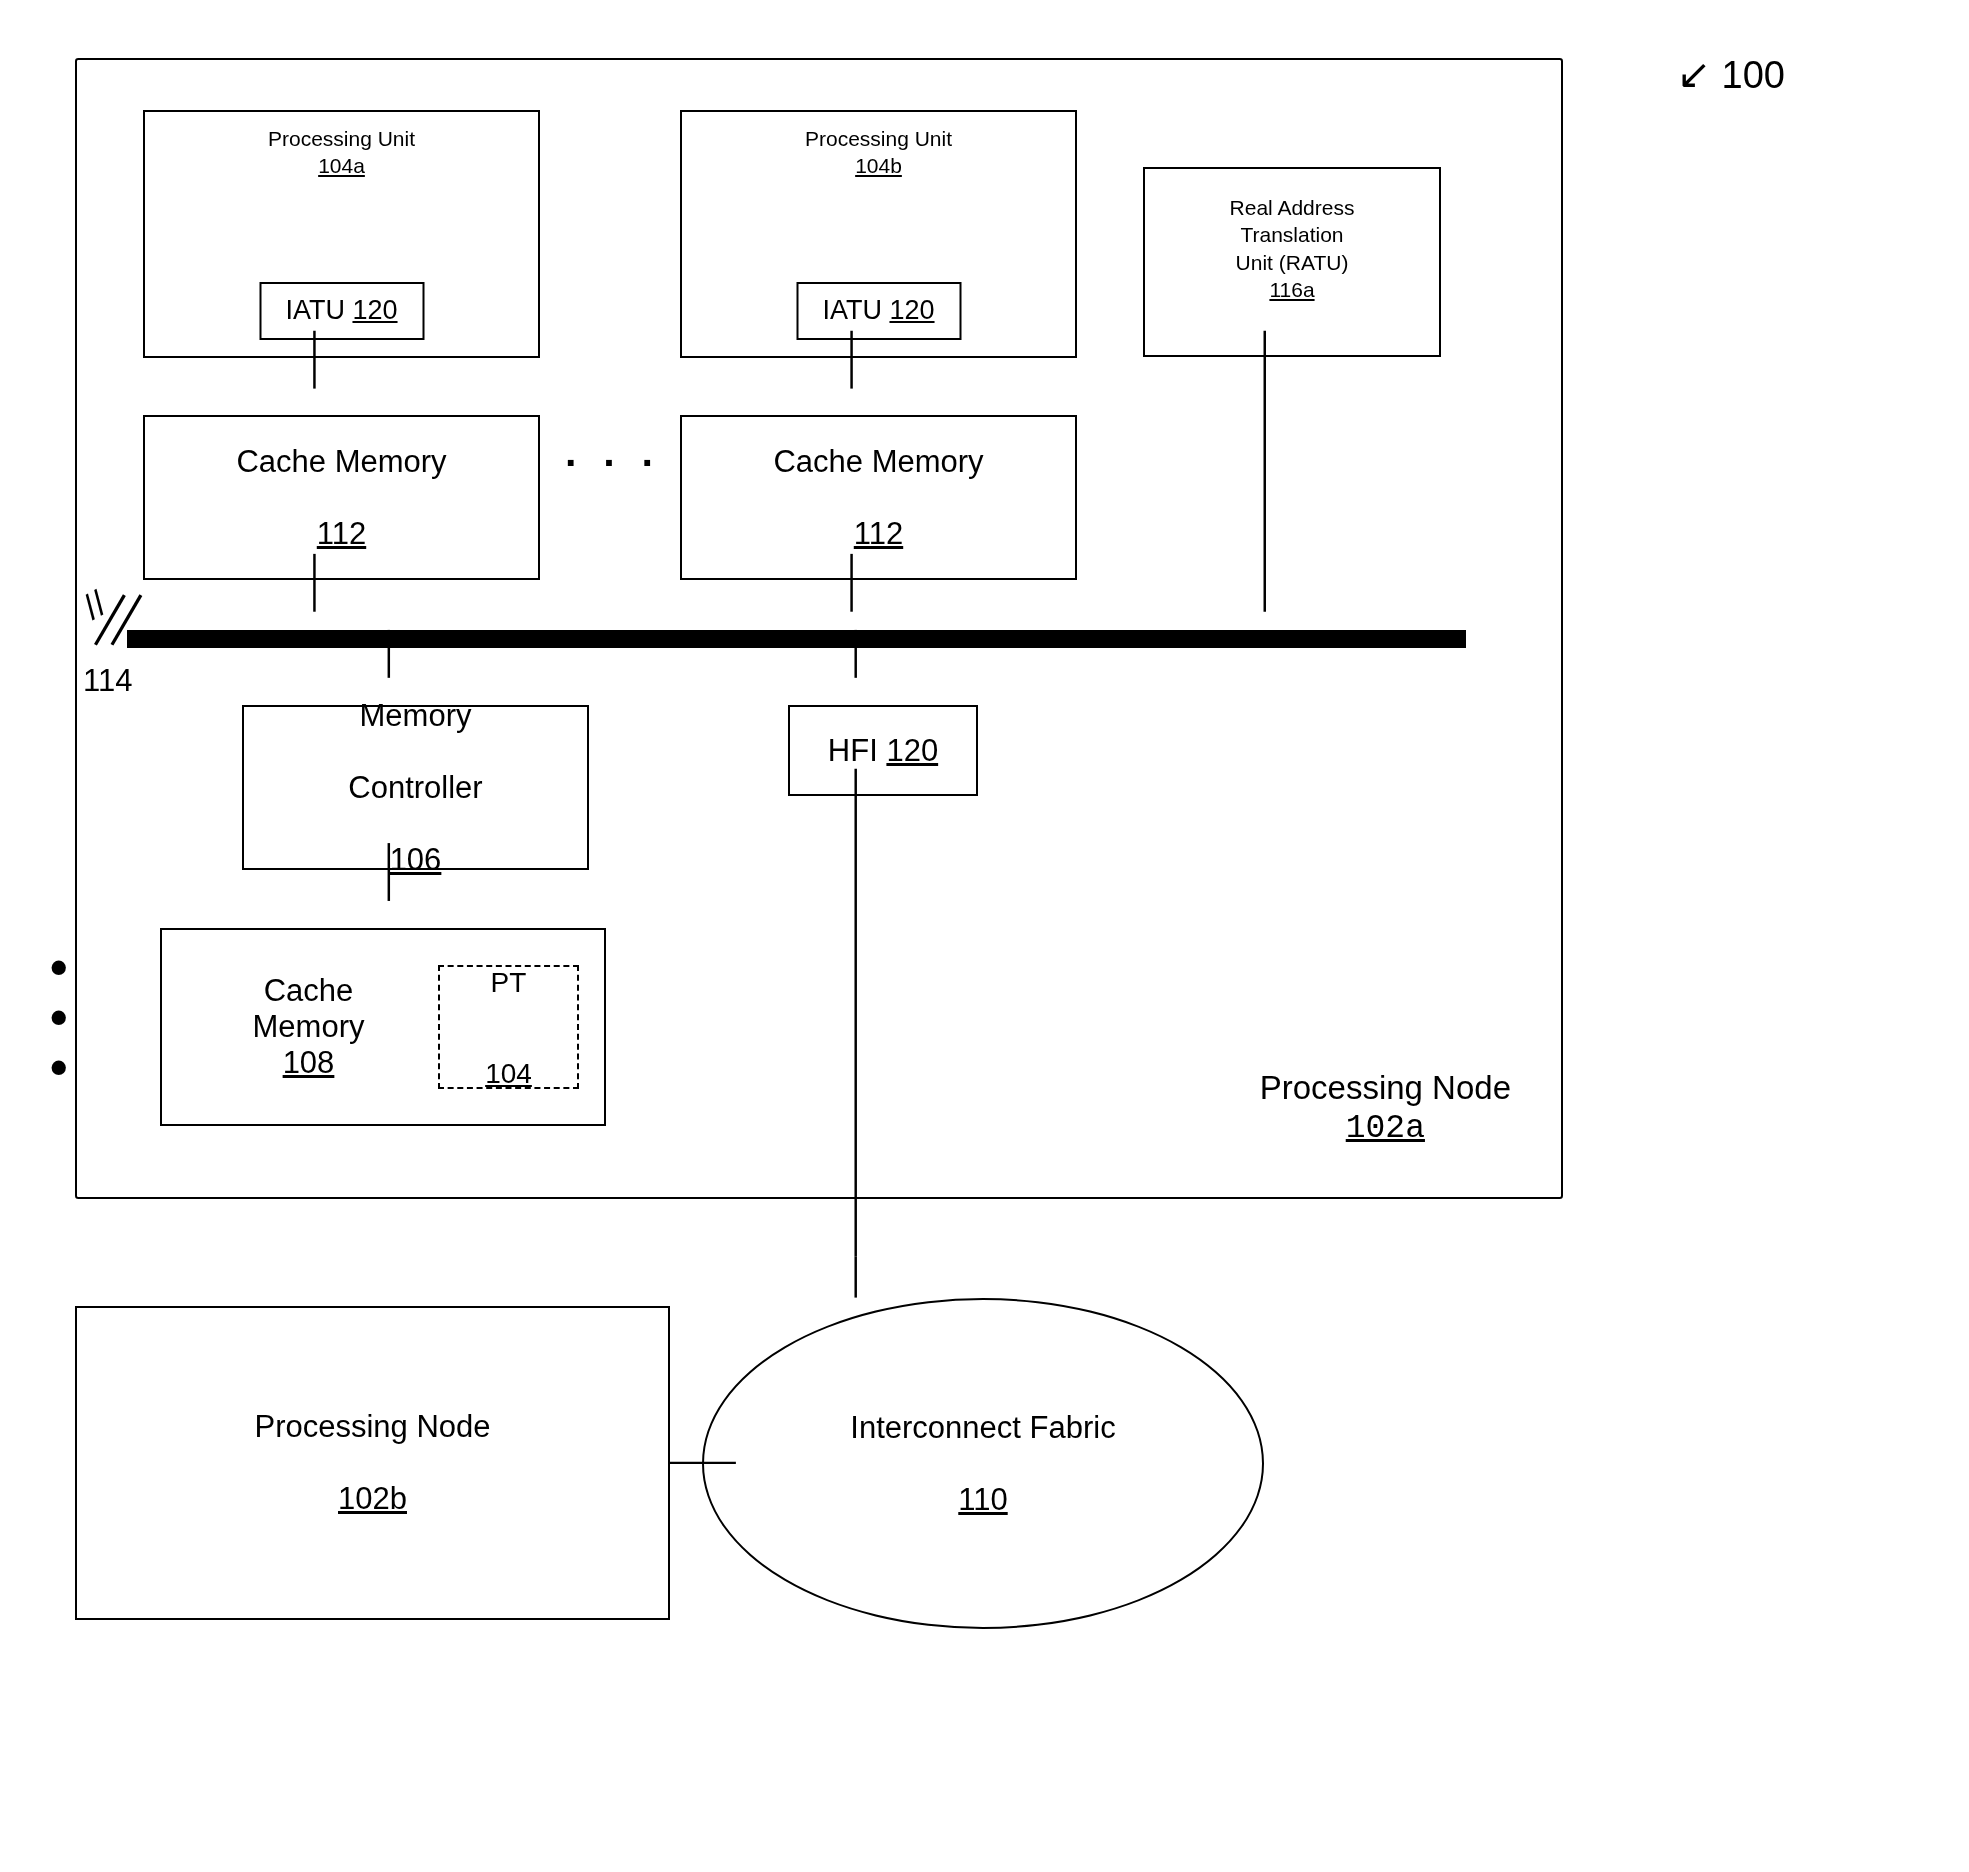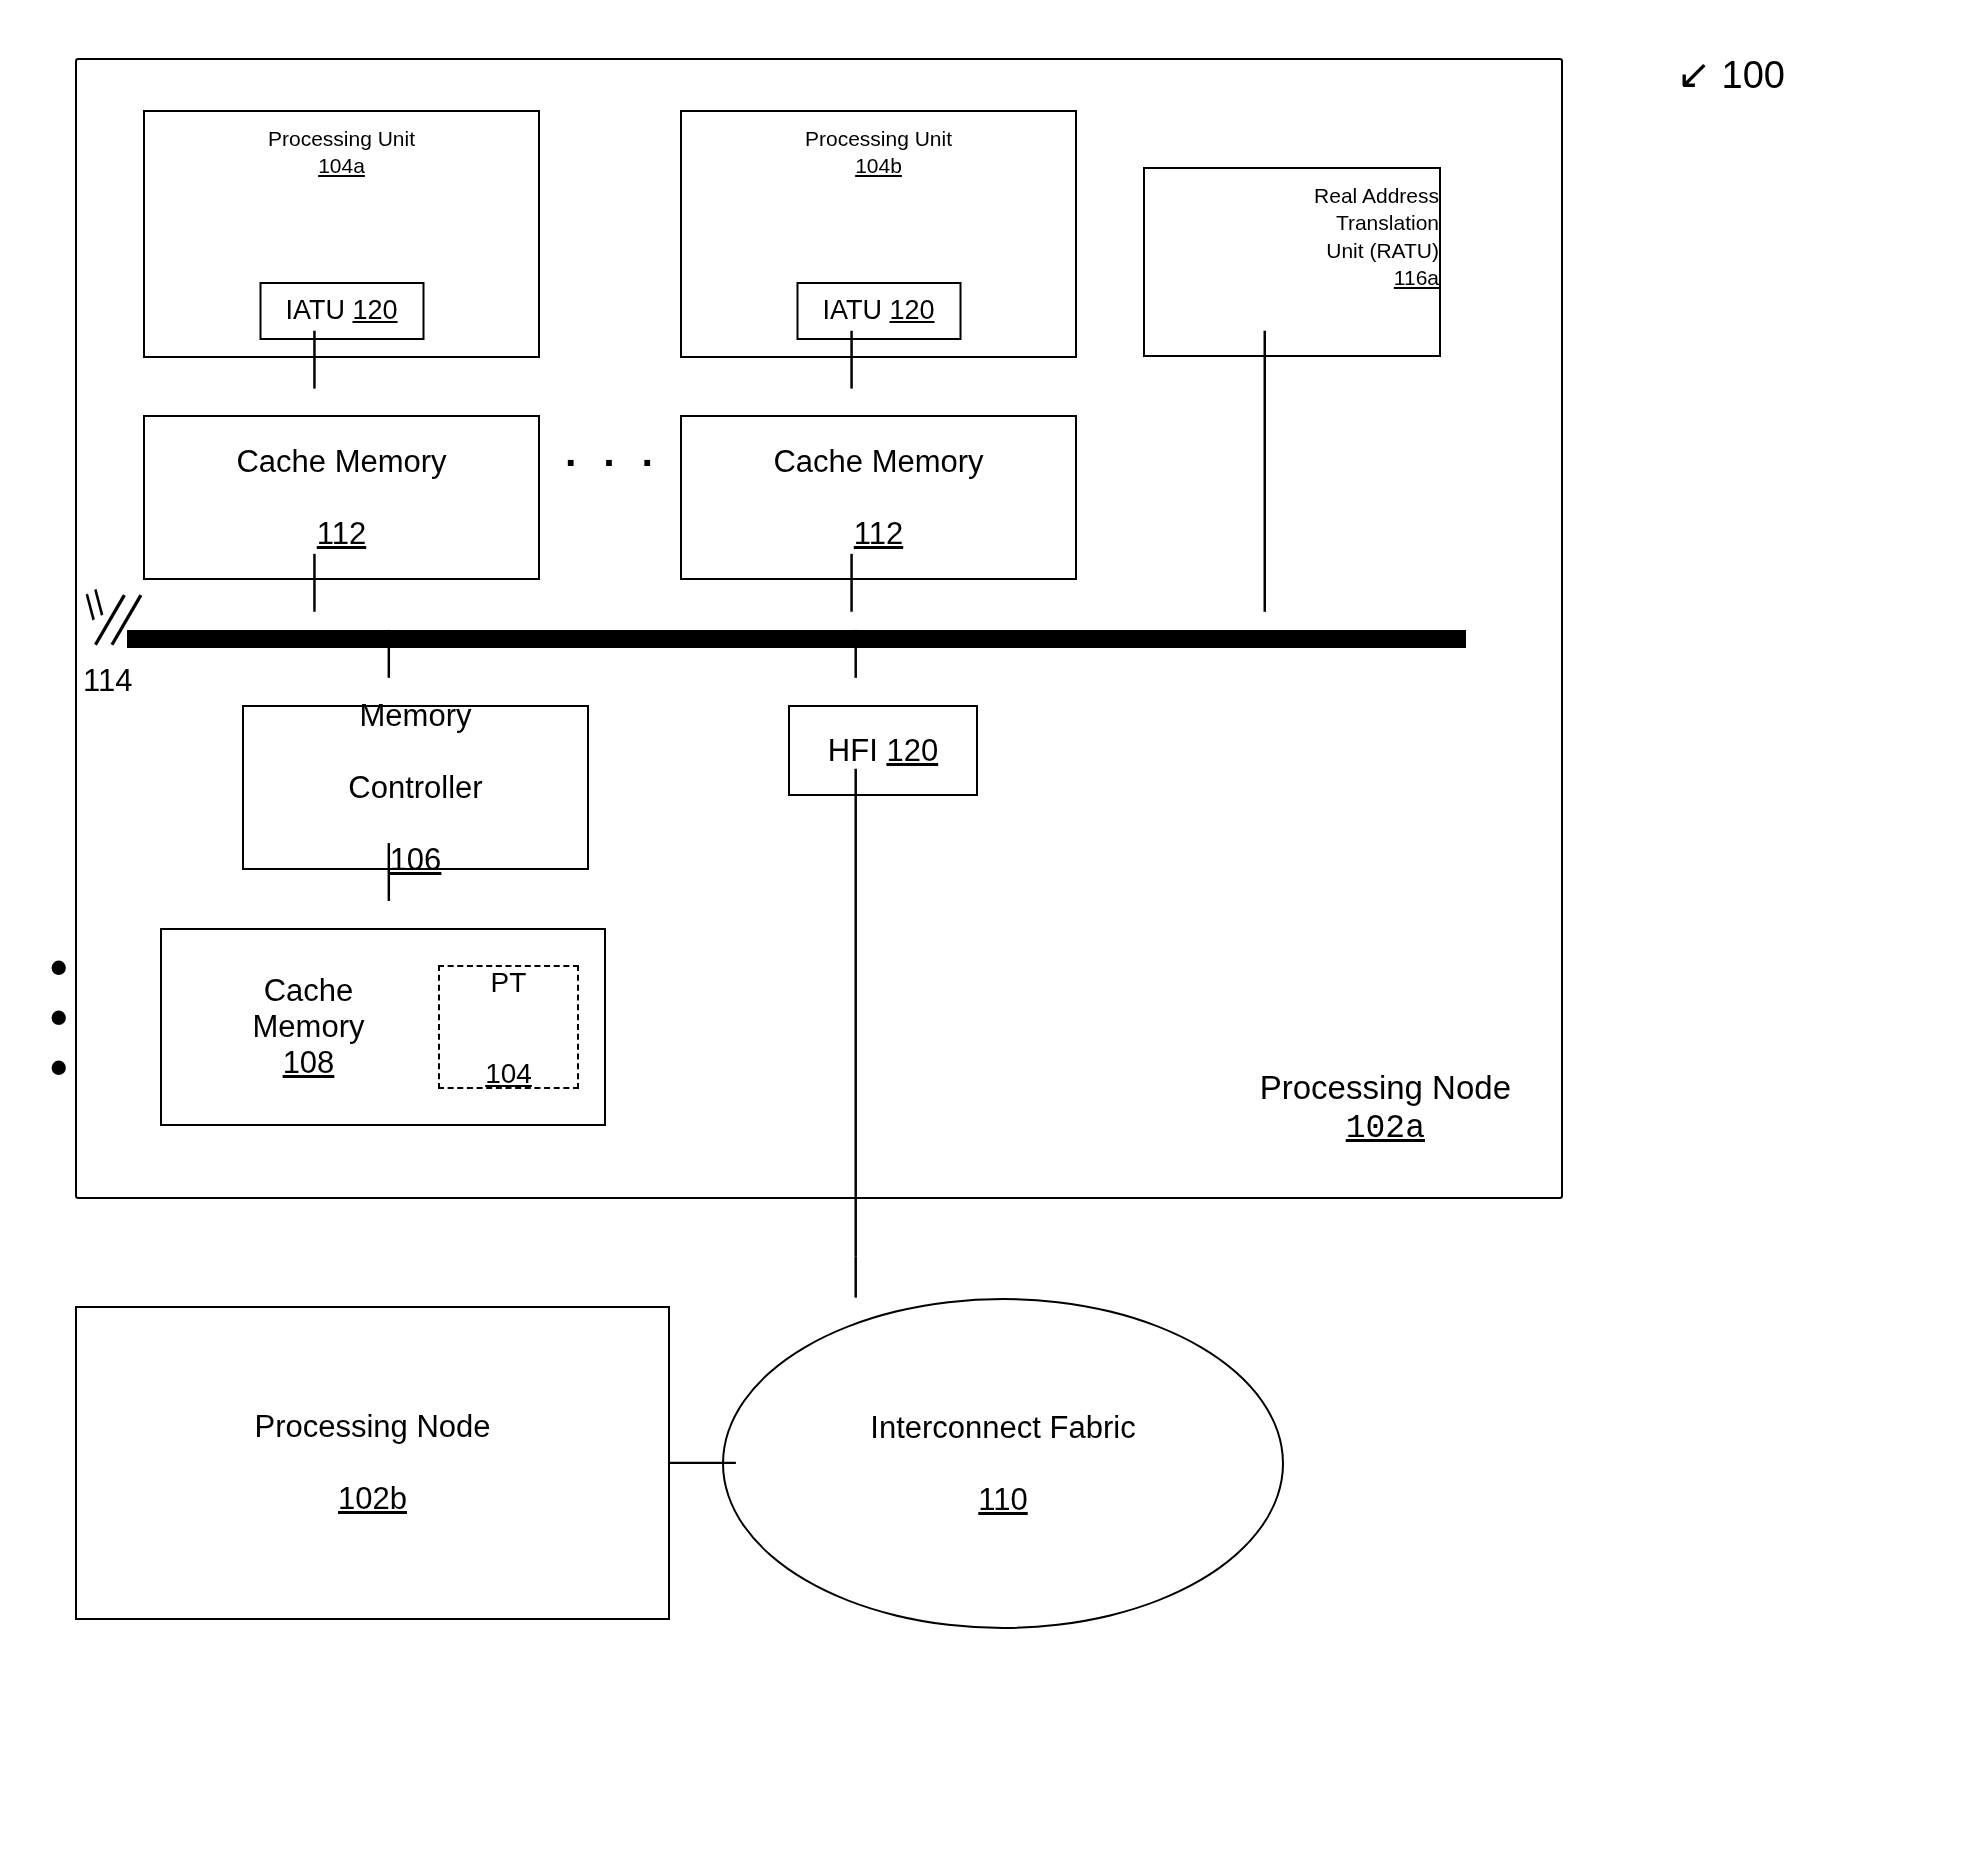--- a/index.html
+++ b/index.html
@@ -255,21 +255,21 @@
       flex-direction: column;
     }
     .pn-102b .underline {
       text-decoration: underline;
     }
 
     
     .interconnect {
       position: absolute;
       top: 1265px;
-      left: 672px;
+      left: 652px;
       width: 562px;
       height: 331px;
       border: 2.5px solid #000;
       border-radius: 50%;
       display: flex;
       align-items: center;
       justify-content: center;
       font-size: 31px;
       text-align: center;
       flex-direction: column;
@@ -342,21 +342,21 @@
       <div class="box-title">
         <span>Processing Unit</span><br>
         <span class="underline">104b</span>
       </div>
       <div class="iatu-box">
         <span>IATU</span>&nbsp;<span class="underline">120</span>
       </div>
     </div>
 
     <div class="ratu-box">
-      <div class="box-title" style="padding-top:13px;text-align:right;">
+      <div class="box-title" style="padding-top:25px;">
         <span>Real Address</span><br>
         <span>Translation</span><br>
         <span>Unit (RATU)</span><br>
         <span class="underline">116a</span>
       </div>
     </div>
 
     <div class="dots-middle">· · ·</div>
 
     <div class="cache-112a">

